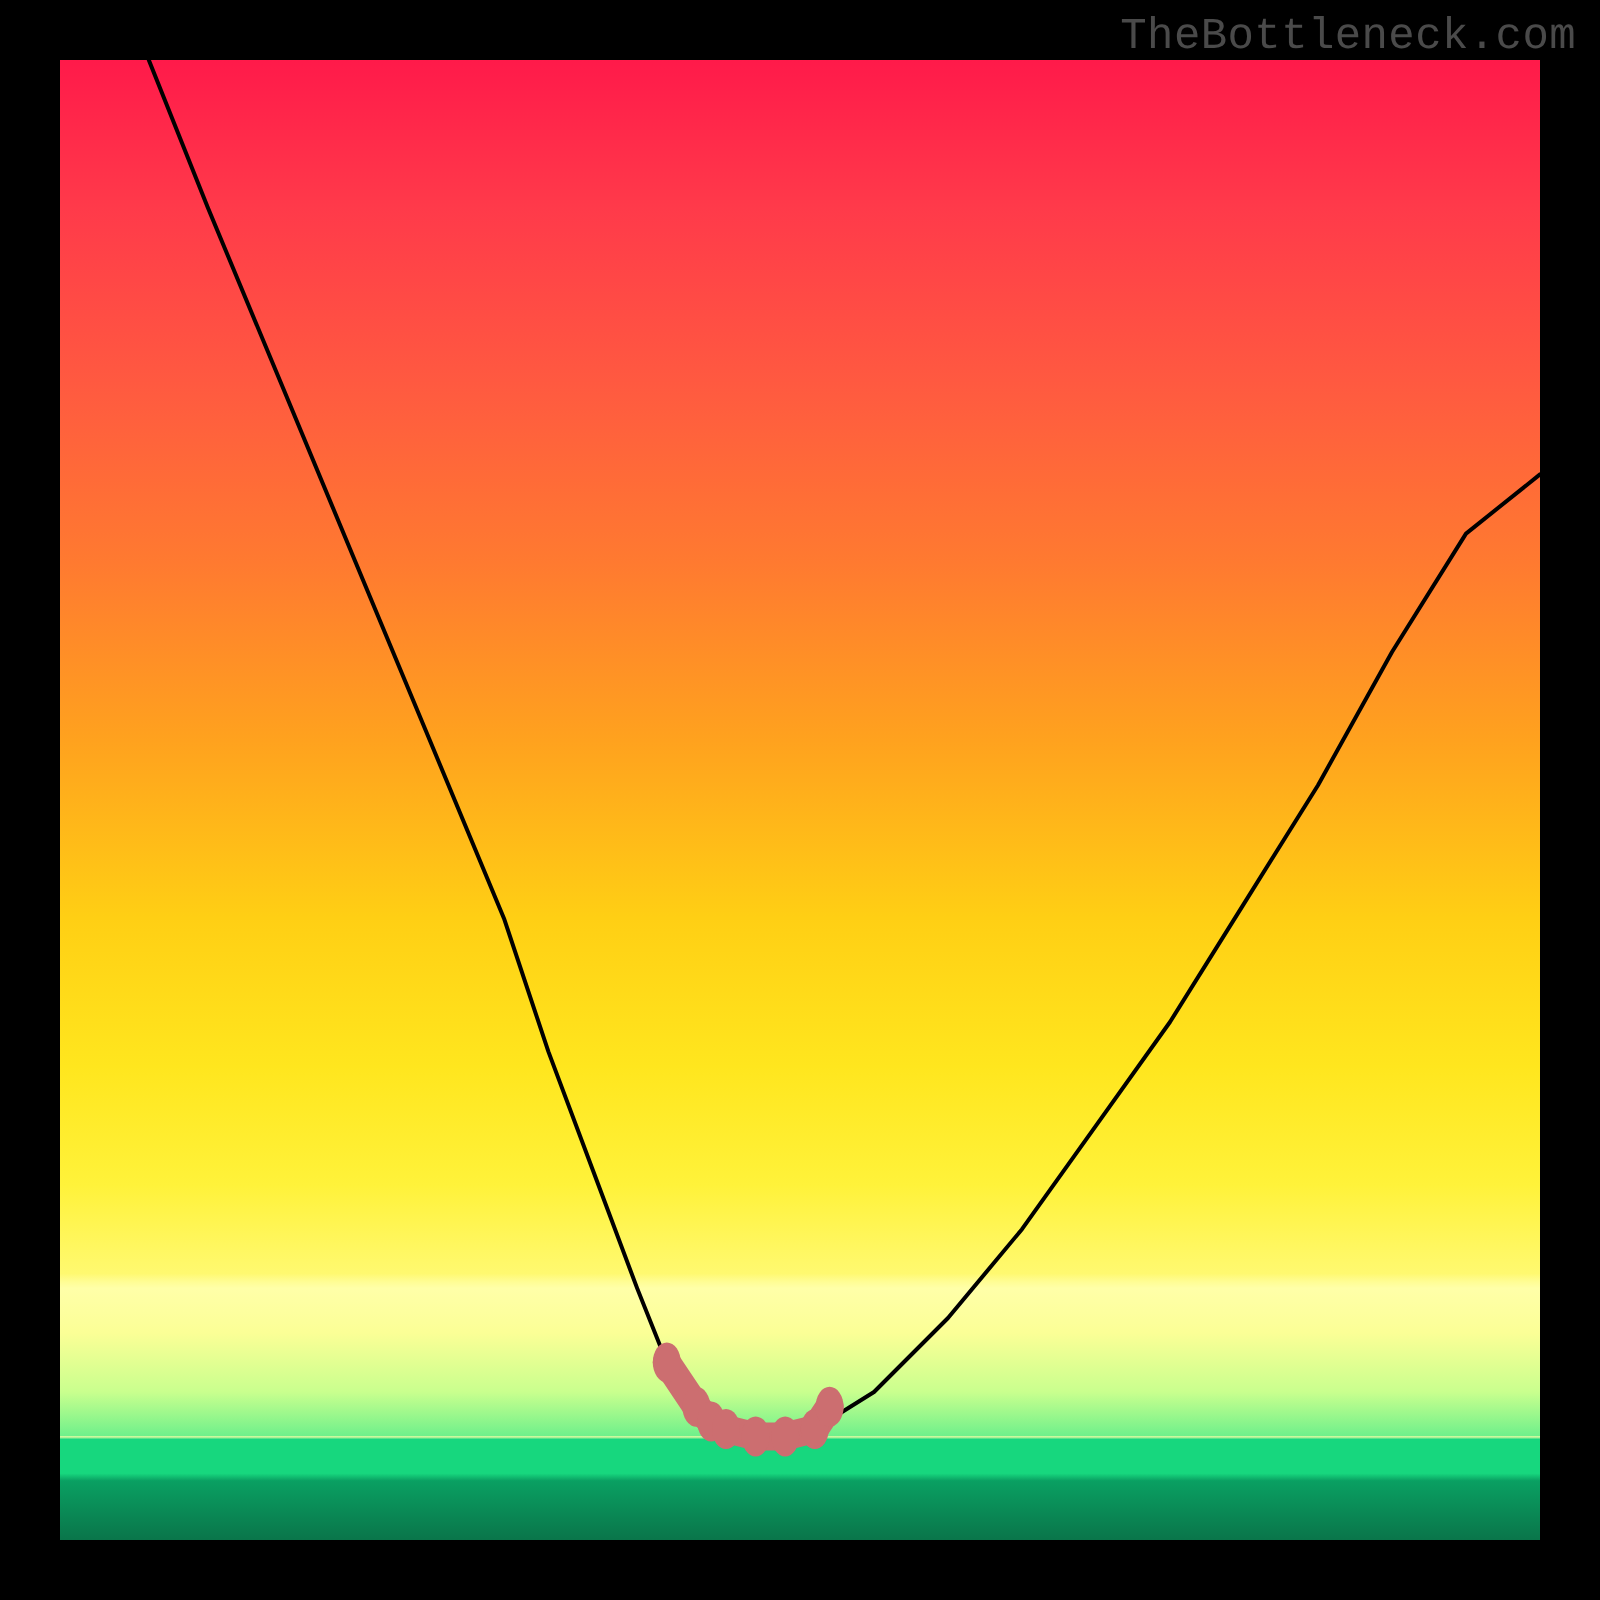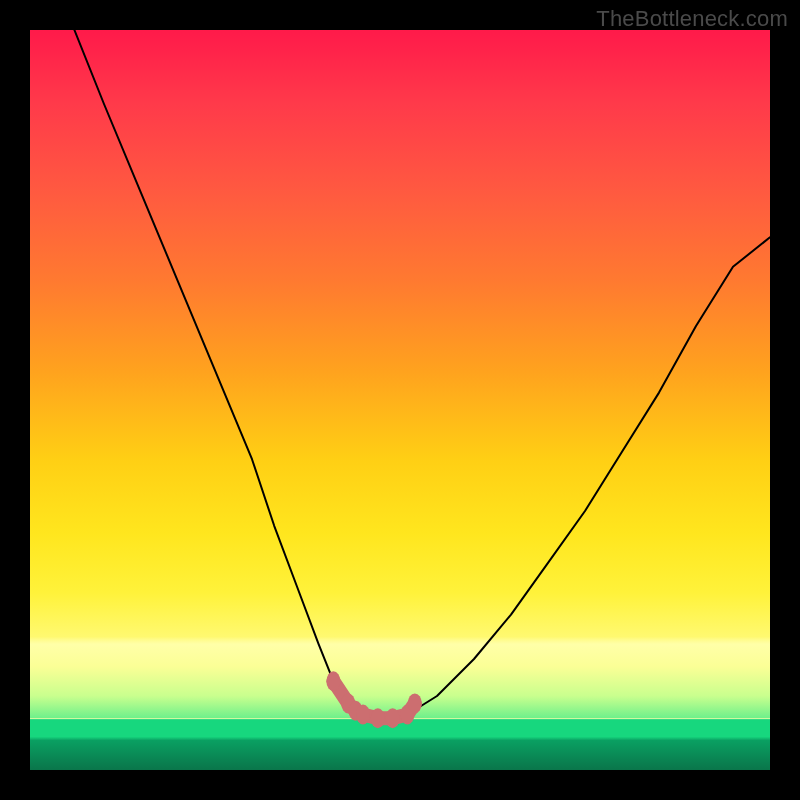--- a/index.html
+++ b/index.html
@@ -7,21 +7,21 @@
   .frame {
     position: relative;
     width: 800px;
     height: 800px;
     background: #000;
   }
   .watermark {
     position: absolute;
     top: 6px;
     right: 12px;
-    font-family: Liberation Sans, sans-serif;
+    font-family: Liberation Mono, monospace;
     font-size: 22px;
     color: #4a4a4a;
     letter-spacing: 0.2px;
     z-index: 5;
   }
   .plot {
     position: absolute;
     left: 30px;
     top: 30px;
     width: 740px;

